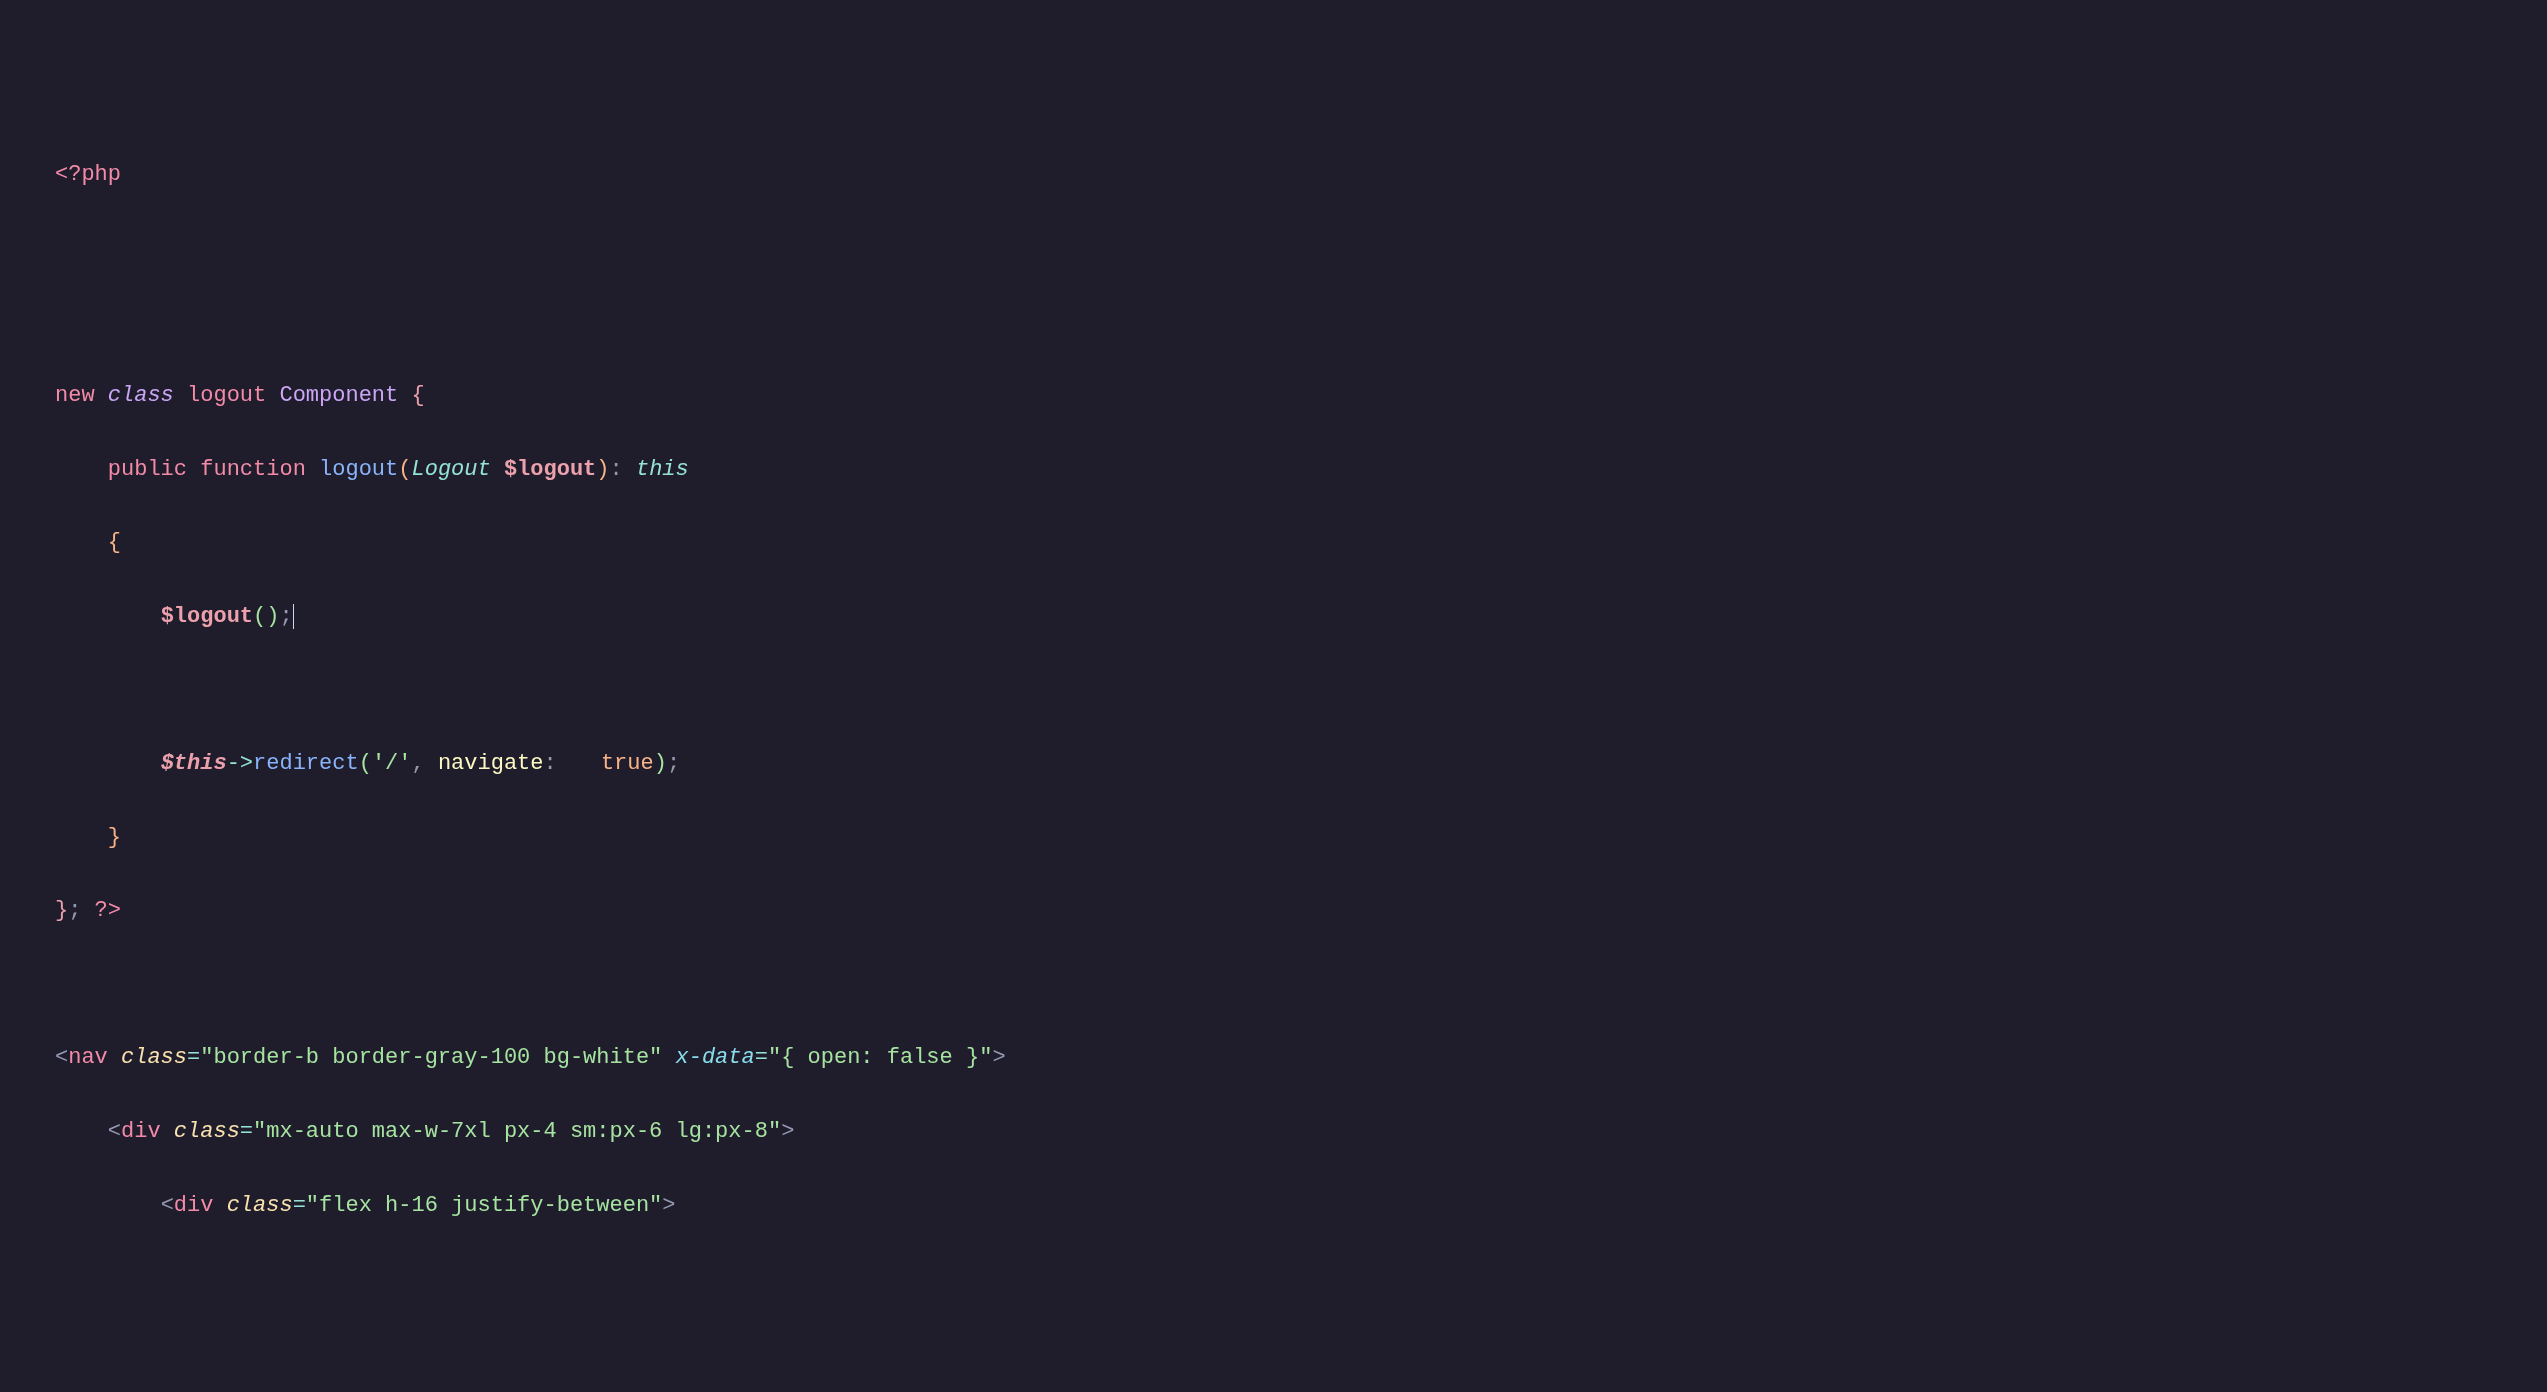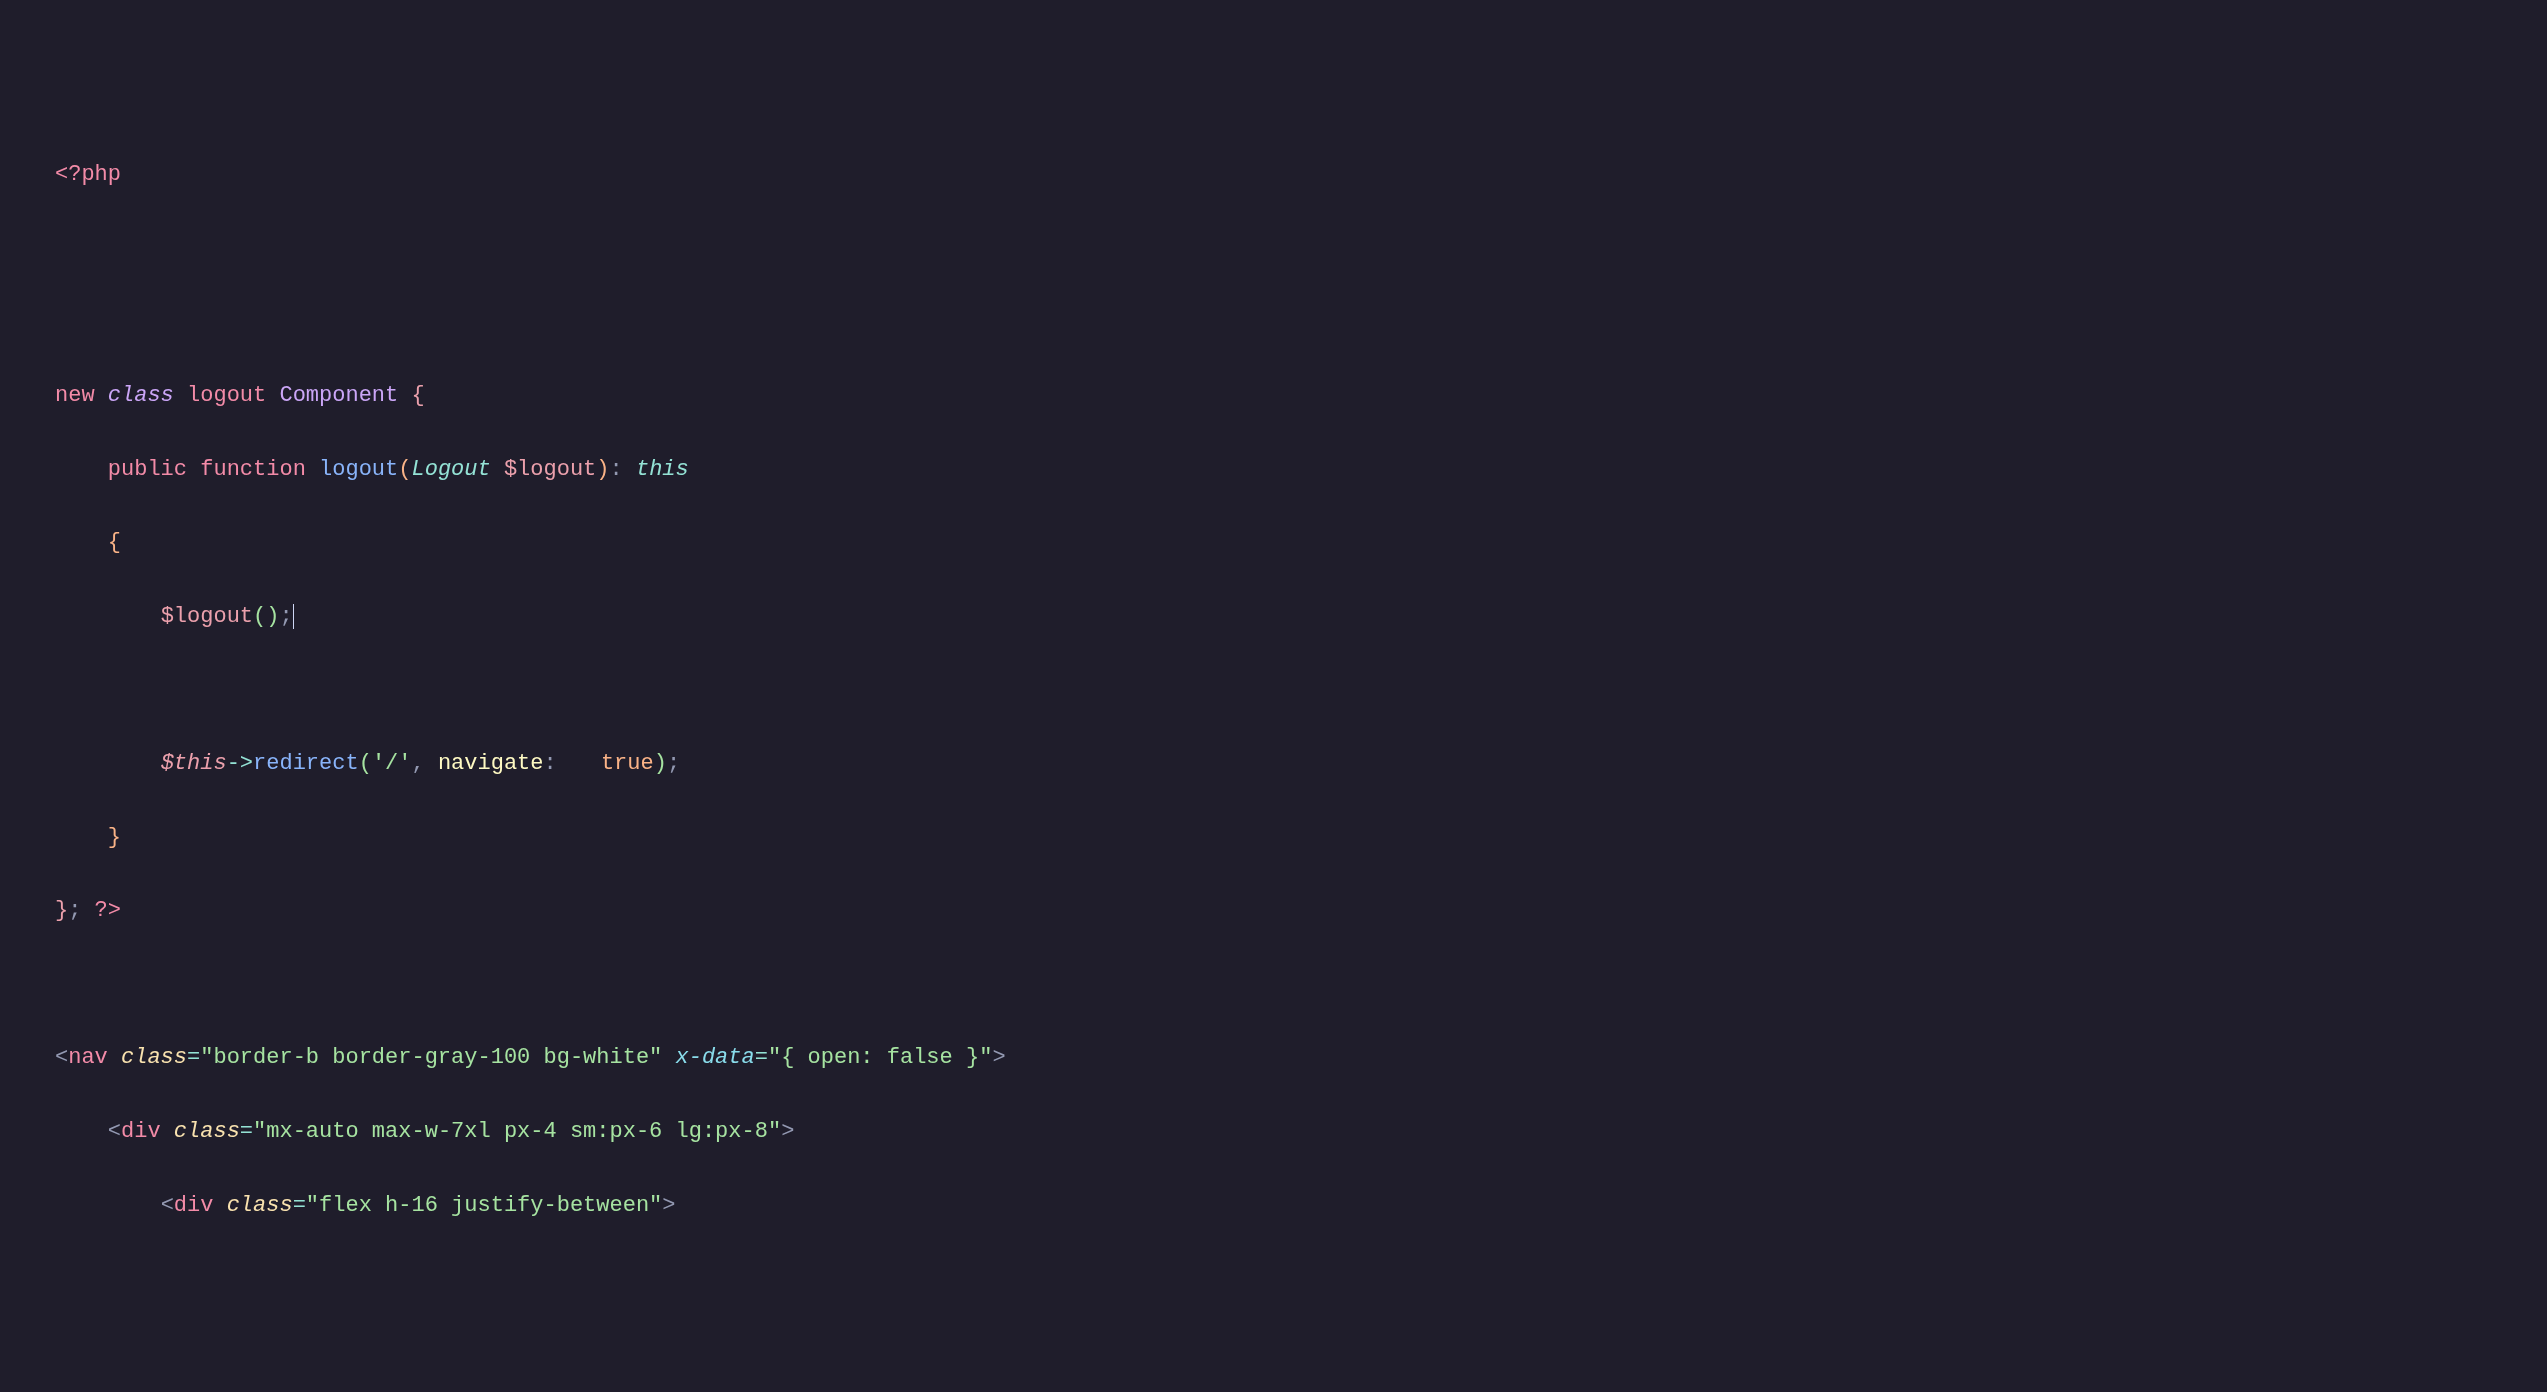--- a/index.html
+++ b/index.html
@@ -14,21 +14,21 @@
     overflow: hidden;
   }
   .line { display: block; }
   .tag-red { color: #f38ba8; }
   .keyword-pink { color: #f38ba8; }
   .keyword-purple { color: #cba6f7; }
   .type-teal { color: #94e2d5; font-style: italic; }
   .ns-yellow { color: #f9e2af; font-style: italic; }
   .ns-sep { color: #cdd6f4; font-style: italic; }
   .fn-blue { color: #89b4fa; }
-  .var-red { color: #eba0ac; }
+  .var-red { color: #eba0ac; font-weight: bold; }
   .punc { color: #9399b2; }
   .brace-v { color: #eba0ac; }
   .brace-y { color: #fab387; }
   .paren-y { color: #fab387; }
   .paren-g { color: #a6e3a1; }
   .op-teal { color: #94e2d5; }
   .param-sky { color: #fef9c3; }
   .string { color: #a6e3a1; }
   .attr-yellow { color: #f9e2af; font-style: italic; }
   .attr-sky { color: #89dceb; font-style: italic; }

